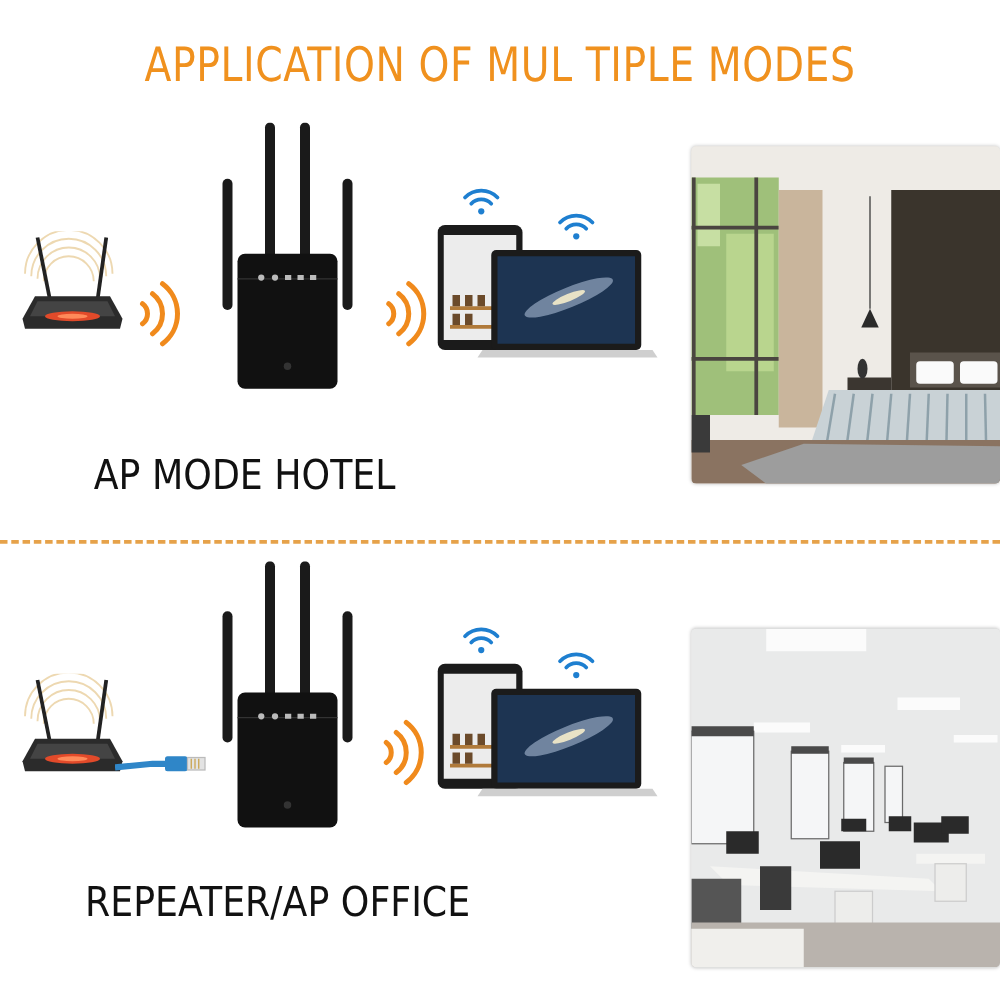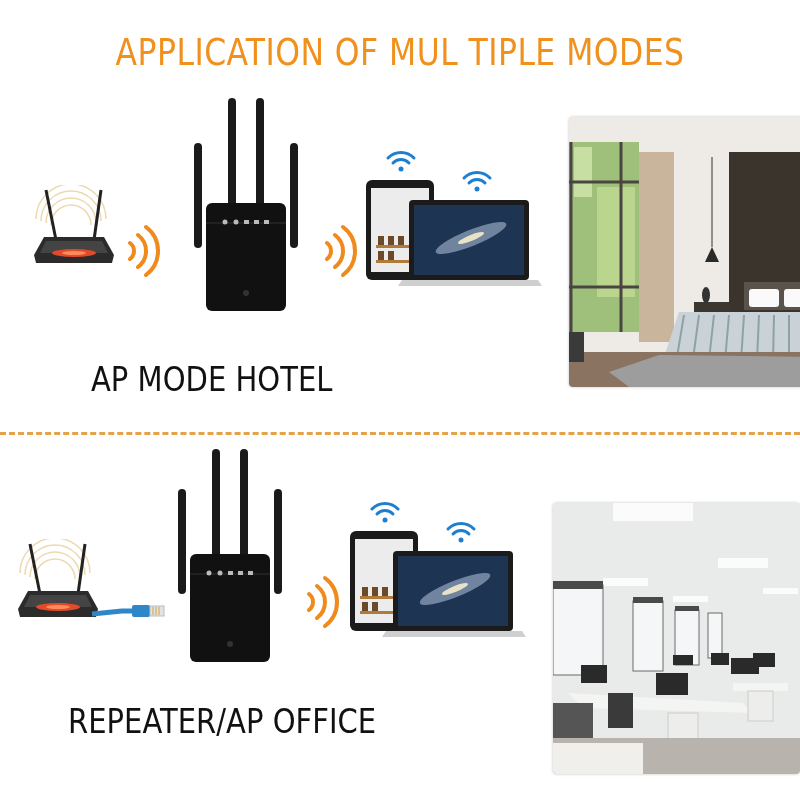--- a/index.html
+++ b/index.html
@@ -9,21 +9,21 @@
   .caption{color:#111;font-size:33px;font-family:"DejaVu Sans",sans-serif;transform:scaleX(0.88);transform-origin:left;white-space:nowrap;}
   .divider{left:0;top:432px;width:800px;height:0;border-top:3px dashed #e6a24a;}
   .photo{border-radius:4px;overflow:hidden;box-shadow:0 0 3px rgba(0,0,0,0.25);}
   svg{display:block;}
 </style>
 </head>
 <body>
 
 <div class="abs title">APPLICATION OF MUL TIPLE MODES</div>
 
-<div class="abs" style="left:16px;top:95px;width:648px;height:330px;">
+<div class="abs" style="left:0;top:95px;width:648px;height:330px;">
 
   <div class="abs" style="left:10px;top:90px;">
     <svg width="90" height="90" viewBox="0 0 90 90">
       <g fill="none" stroke="#e9cf9e" stroke-width="1.5" opacity="0.8">
         <path d="M25 40 a20 20 0 0 1 40 0"></path>
           <path d="M20 38 a25 25 0 0 1 50 0"></path>
           <path d="M15 36 a30 30 0 0 1 60 0"></path>
           <path d="M10 34 a35 35 0 0 1 70 0"></path>
       </g>
       <line x1="20" y1="5" x2="30" y2="55" stroke="#222" stroke-width="3"></line>

